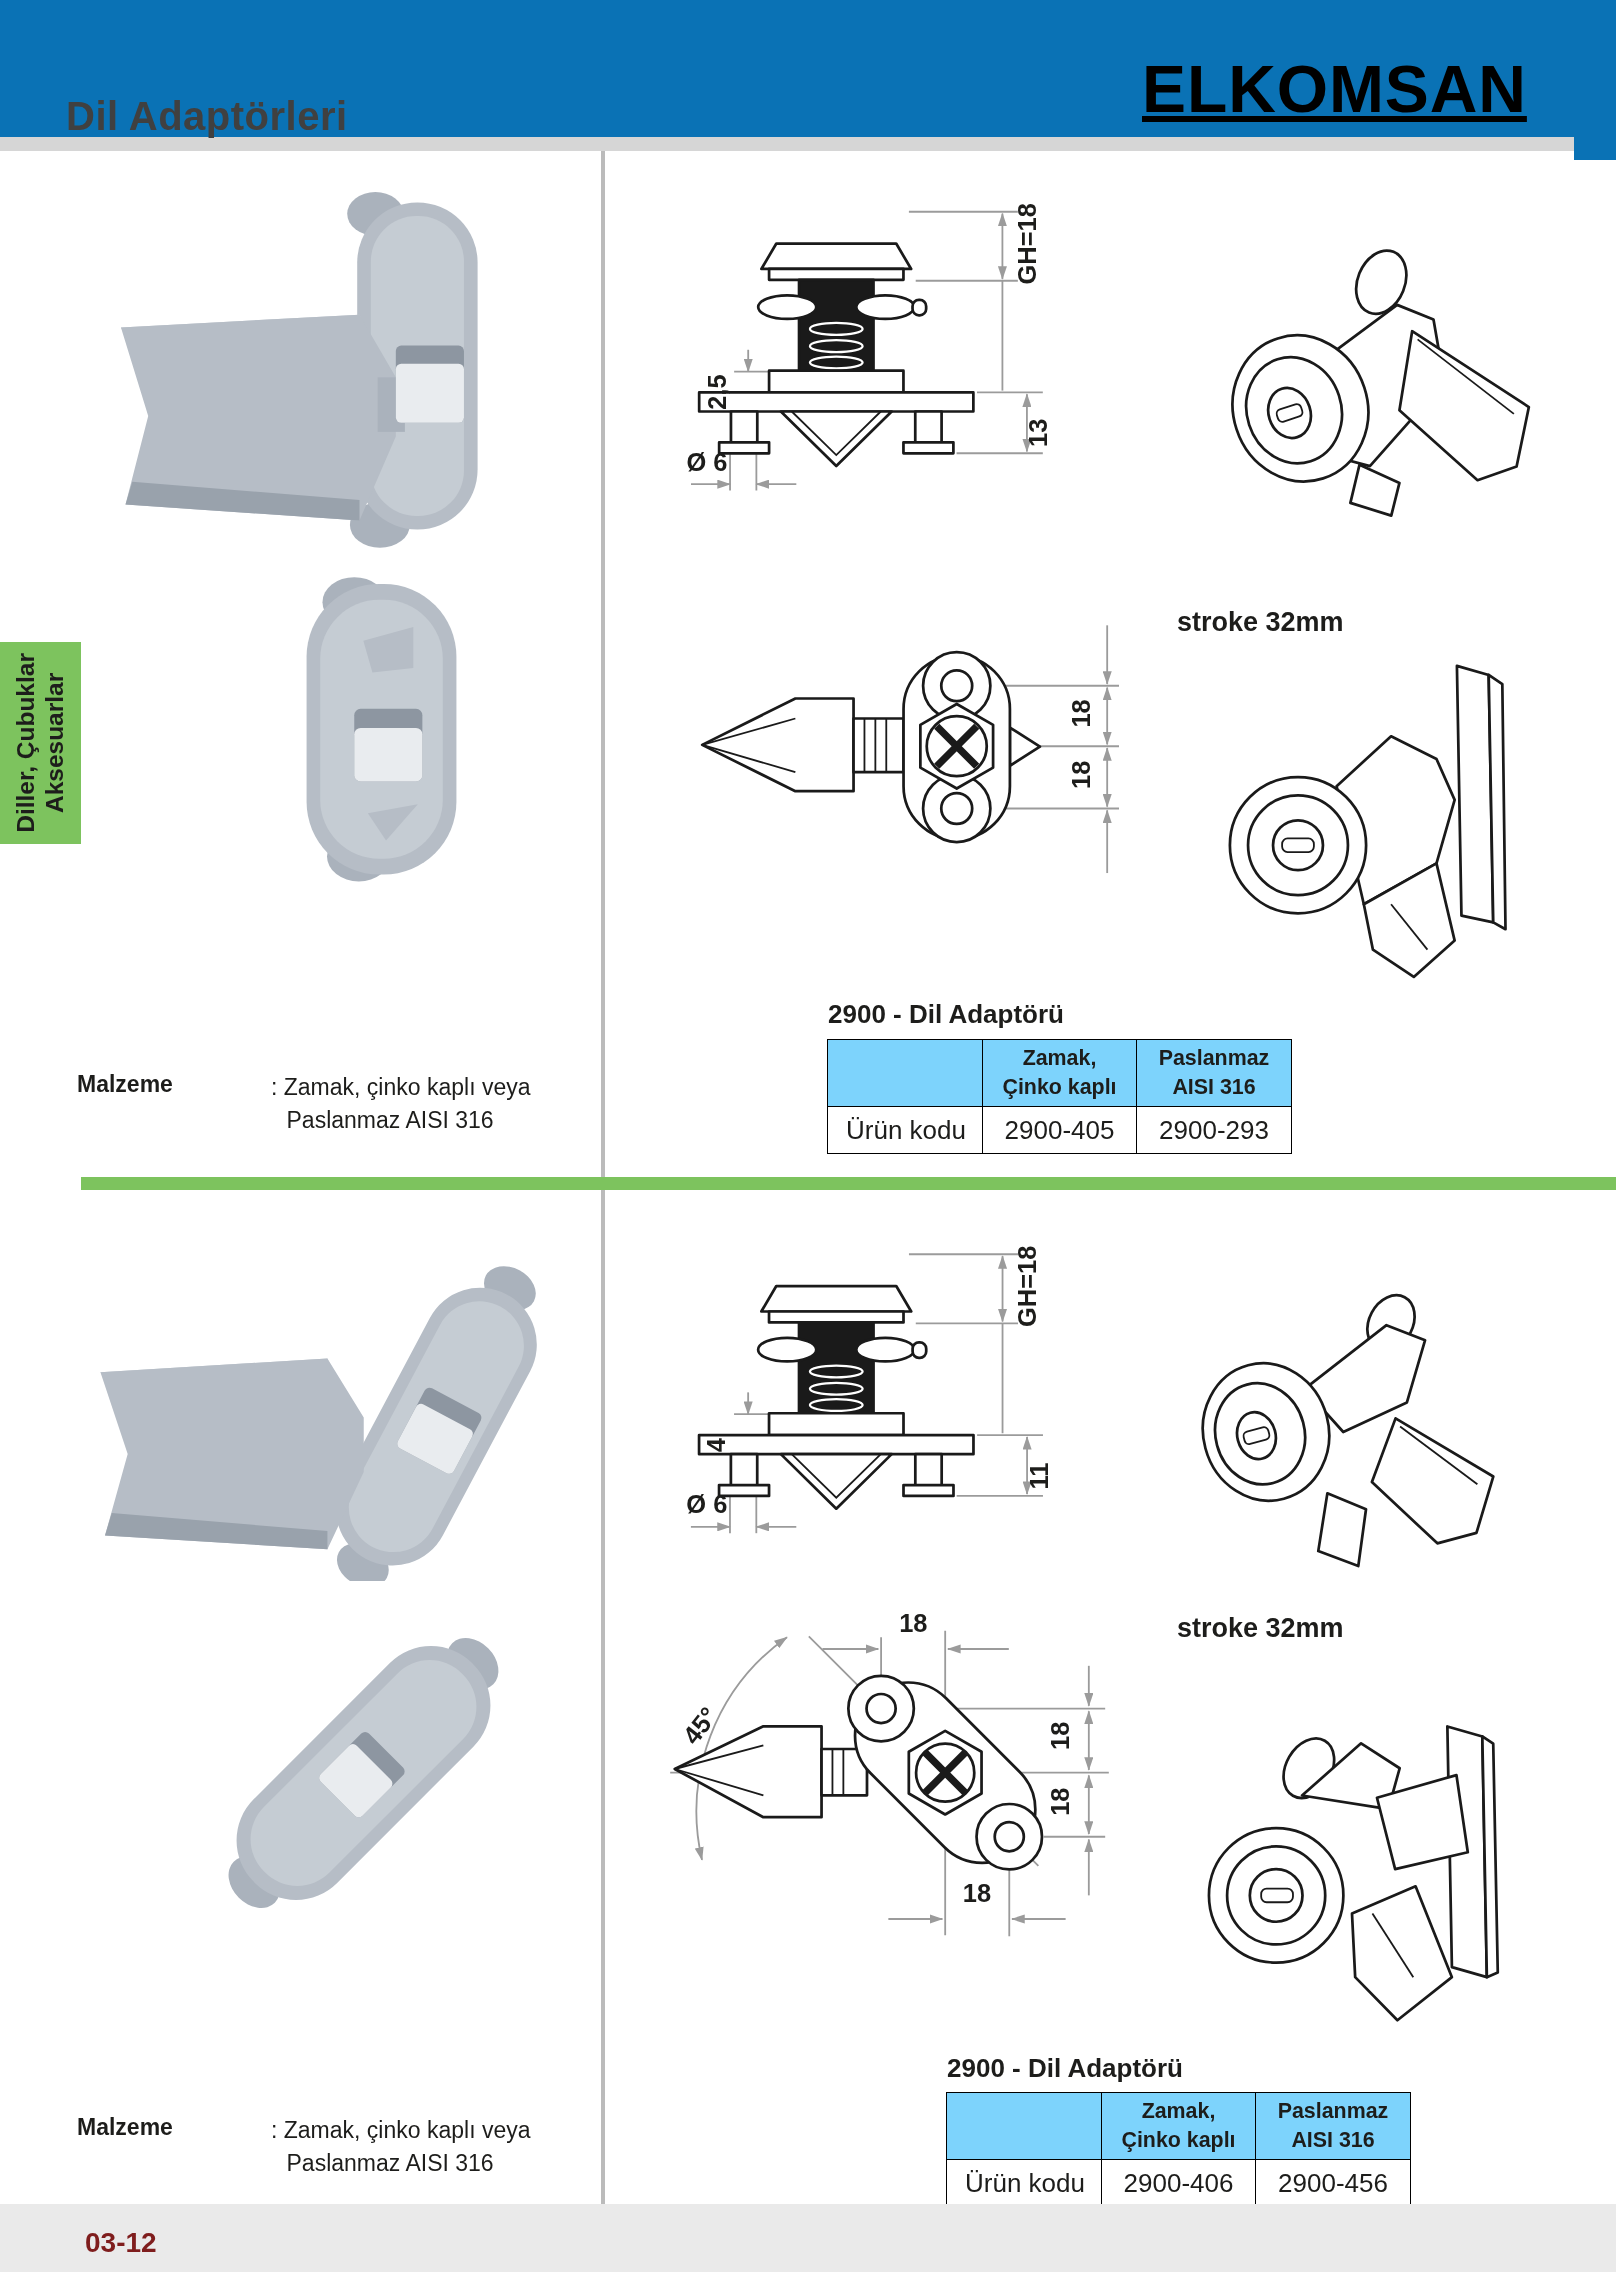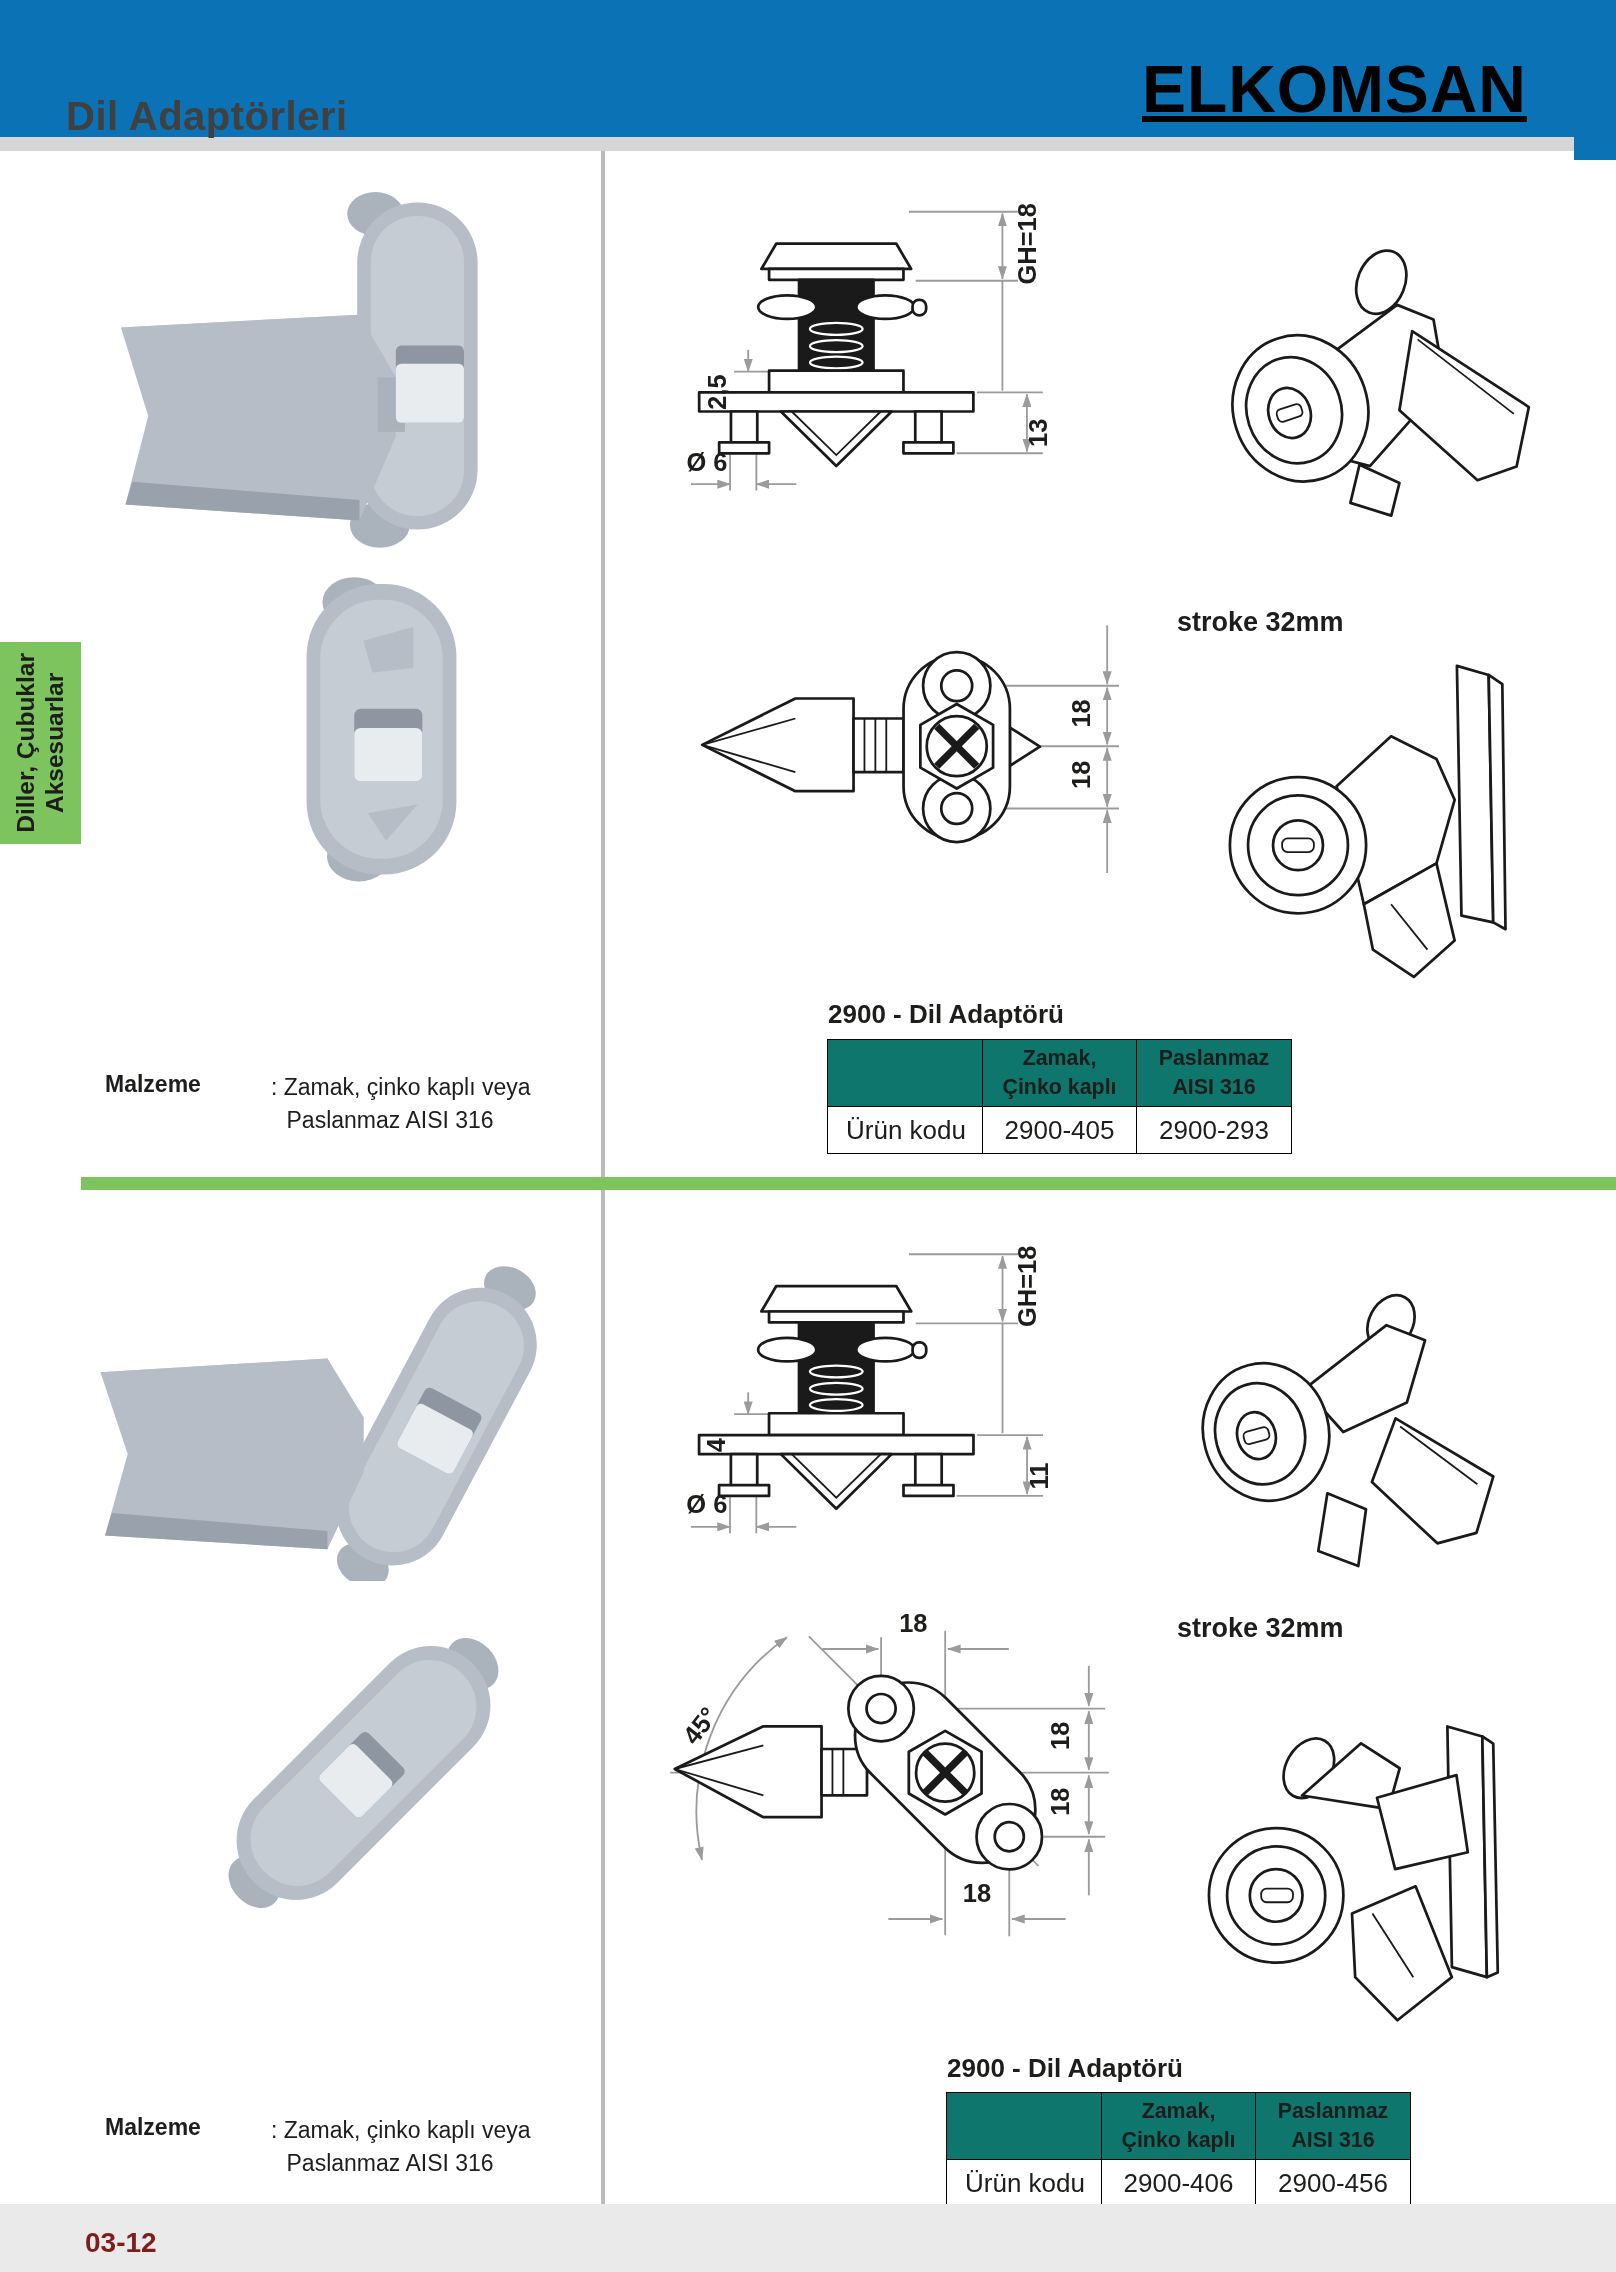--- a/index.html
+++ b/index.html
@@ -23,29 +23,29 @@
   .green-tab-inner{transform:rotate(-90deg);white-space:nowrap;text-align:center;
                    font-size:24.5px;font-weight:bold;line-height:1.18;color:#1d1d1b;}
   .green-div{left:81px;top:1177px;width:1535px;height:12.7px;background:#7dc35e;}
 
   
   .footer{left:0;top:2204px;width:1616px;height:81px;background:#eaeaea;}
   .page-num{position:absolute;left:85px;top:23px;font-size:28px;font-weight:bold;color:#7f1d1d;}
 
   
   .stroke-label{font-size:27px;font-weight:bold;}
-  .malzeme-label{font-size:23px;font-weight:bold;margin-left:28px;}
+  .malzeme-label{font-size:23px;font-weight:bold;}
   .malzeme-val{font-size:23px;line-height:1.44;}
   .malzeme-val .l2{margin-left:15.5px;}
   .table-title{font-size:26px;font-weight:bold;}
 
   
   table.prod{border-collapse:collapse;table-layout:fixed;background:#fff;}
   table.prod th,table.prod td{border:1.8px solid #000;}
-  table.prod th{background:#0f766e;font-size:21.4px;font-weight:bold;height:64px;
+  table.prod th{background:#7dd3fc;font-size:21.4px;font-weight:bold;height:64px;
                 text-align:center;white-space:pre-line;line-height:1.35;}
   table.prod td{font-size:26px;font-weight:normal;height:44px;text-align:center;}
   table.prod td.rowlabel{text-align:left;padding-left:18px;}
   .c0{width:155px}.c1{width:154px}.c2{width:155px}
 
   
   svg .blk{stroke:#1a1a1a;stroke-width:6;fill:#fff;stroke-linejoin:round;}
   svg .blkf{stroke:#1a1a1a;stroke-width:6;fill:#1a1a1a;stroke-linejoin:round;}
   svg .thin{stroke:#1a1a1a;stroke-width:4;fill:none;}
   svg .wht{stroke:#fff;stroke-width:5;fill:none;}

